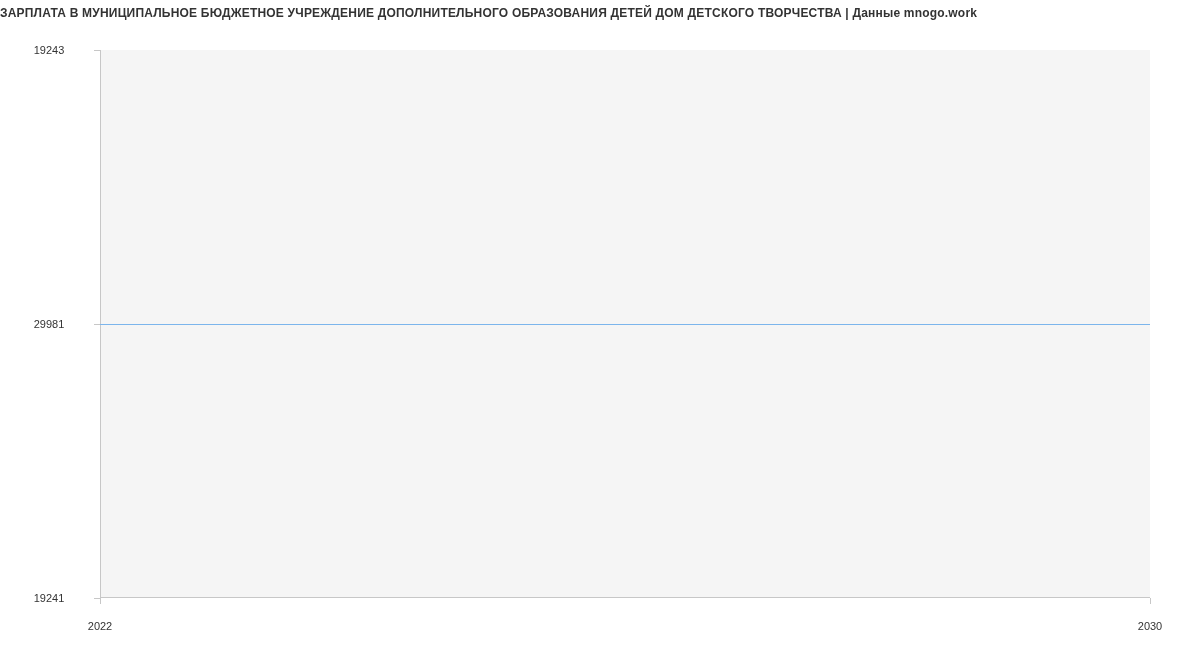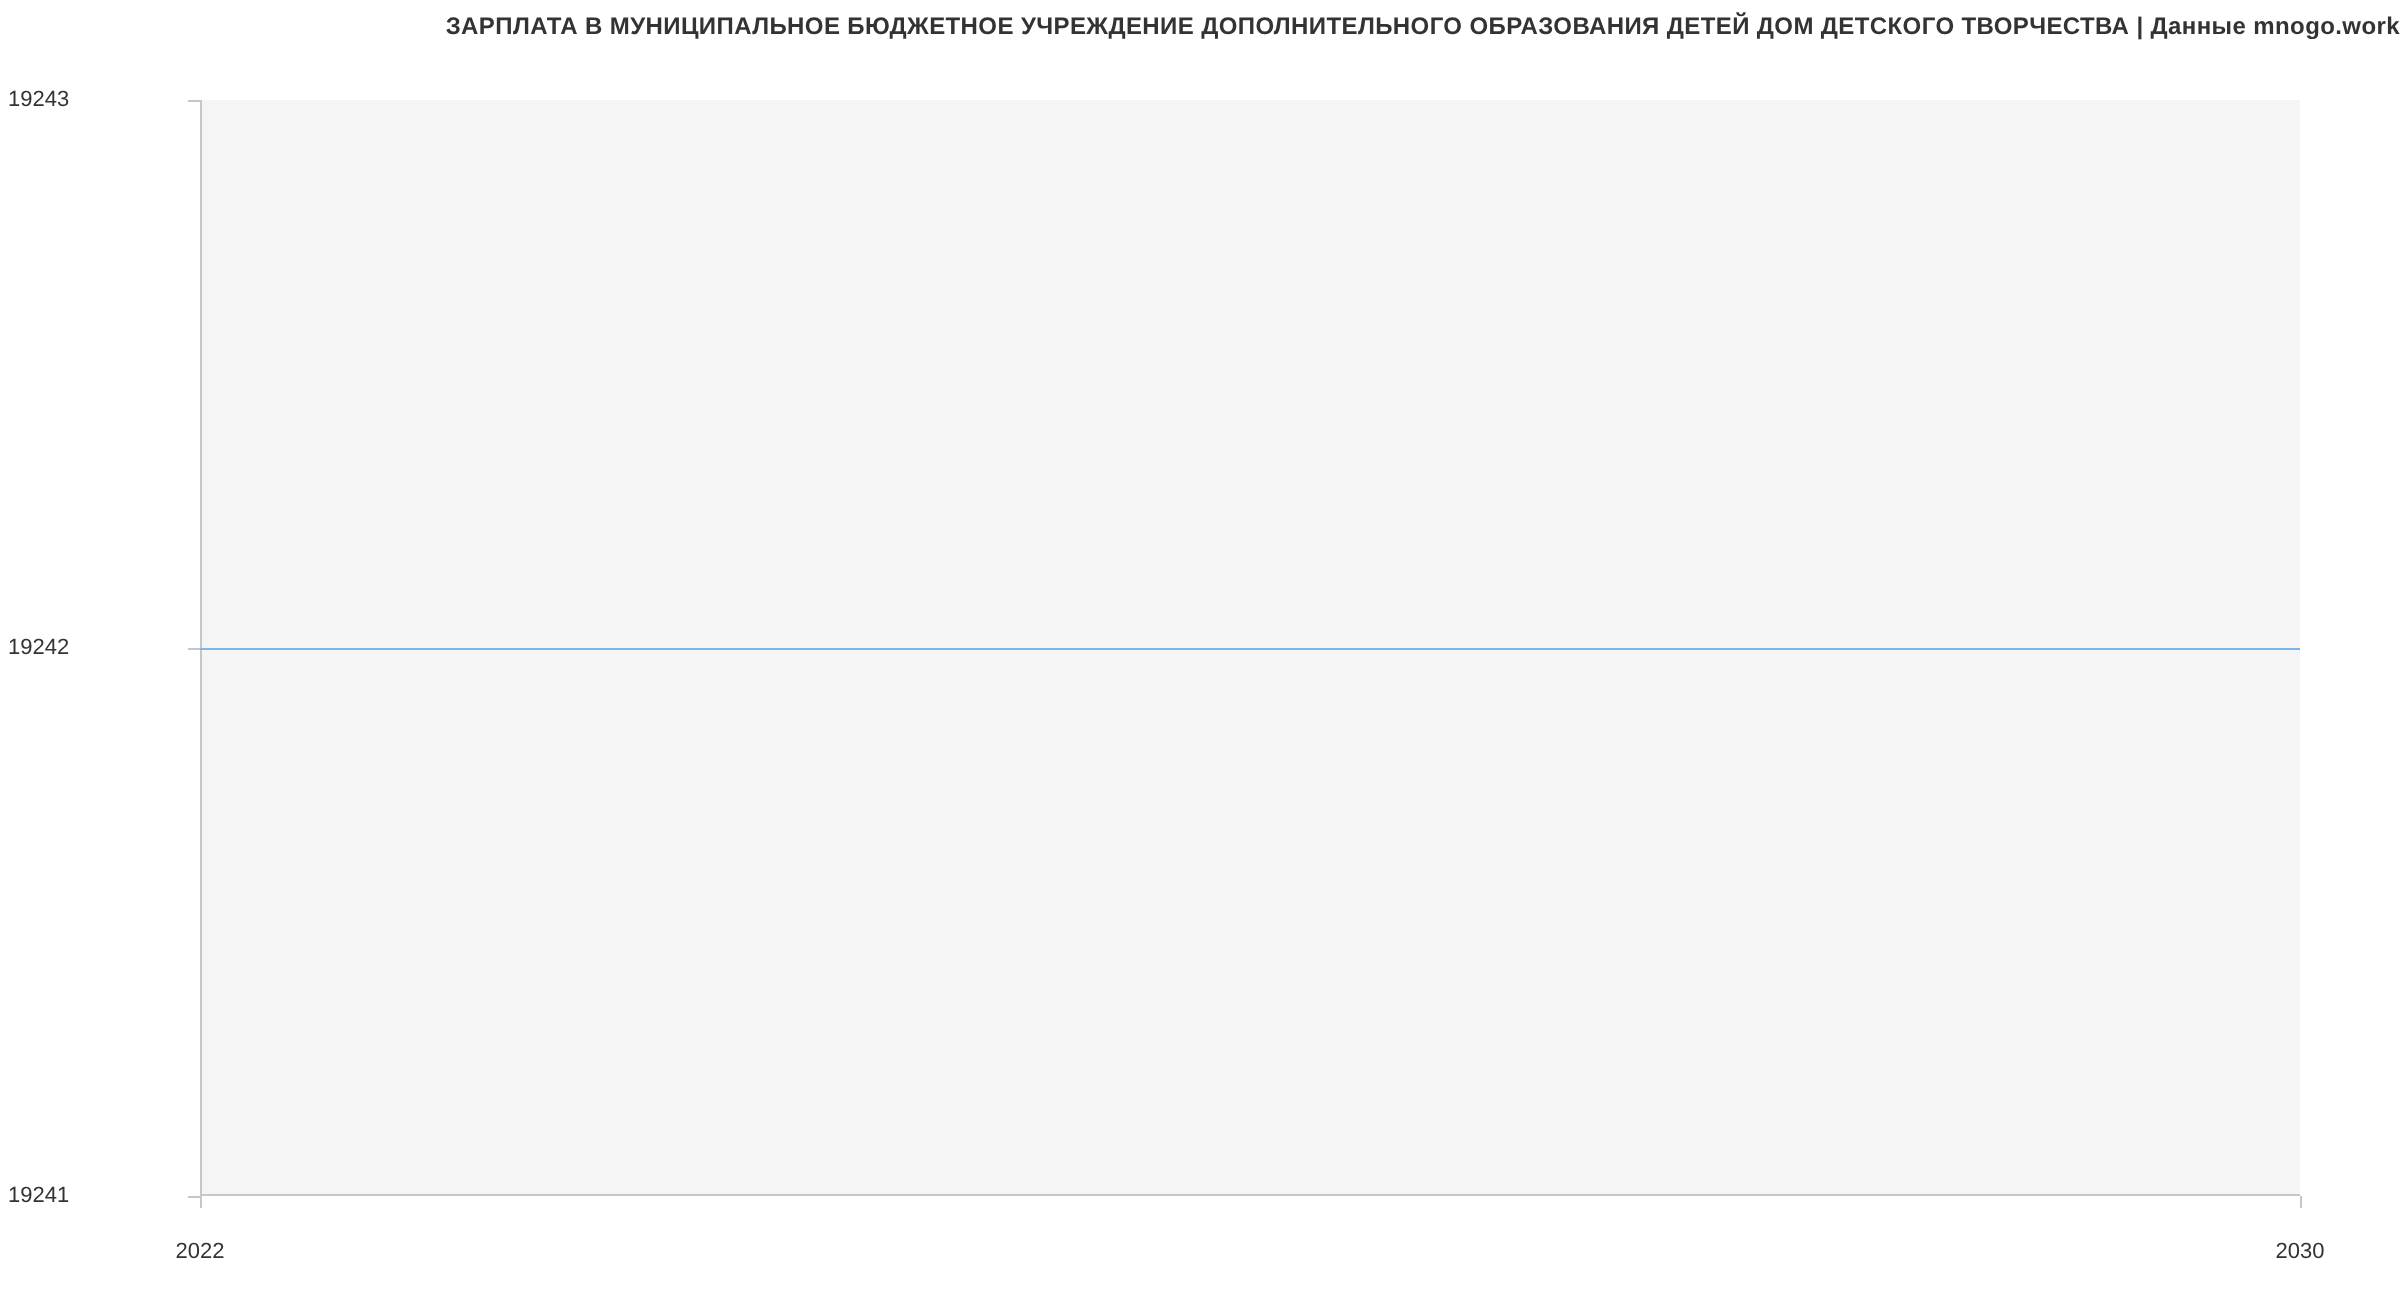--- a/index.html
+++ b/index.html
@@ -14,42 +14,42 @@
   .chart-wrap {
     position: relative;
     width: 1200px;
     height: 650px;
   }
   .title {
     position: absolute;
     left: 0;
     right: 0;
     top: 6px;
-    text-align: right;
+    text-align: left;
     font-size: 12px;
     font-weight: 600;
     color: #333;
     letter-spacing: 0.2px;
   }
   .plot-area {
     position: absolute;
     left: 100px;
     top: 50px;
     width: 1050px;
     height: 548px;
     background: #f5f5f5;
     border-left: 1px solid #c7c7c7;
     border-bottom: 1px solid #c7c7c7;
     box-sizing: border-box;
   }
   .yt {
     position: absolute;
     font-size: 11px;
     color: #333;
-    text-align: left;
+    text-align: center;
     width: 90px;
     left: 4px;
     transform: translateY(-50%);
   }
   .y-tick-mark {
     position: absolute;
     left: 94px;
     width: 6px;
     height: 1px;
     background: #c7c7c7;
@@ -79,21 +79,21 @@
 </head>
 <body>
 
 <div class="chart-wrap">
 
   <div class="title">ЗАРПЛАТА В МУНИЦИПАЛЬНОЕ БЮДЖЕТНОЕ УЧРЕЖДЕНИЕ ДОПОЛНИТЕЛЬНОГО ОБРАЗОВАНИЯ ДЕТЕЙ ДОМ ДЕТСКОГО ТВОРЧЕСТВА | Данные mnogo.work</div>
 
   <div class="yt" style="top:598px;">19241</div>
   <div class="y-tick-mark" style="top:598px;"></div>
 
-  <div class="yt" style="top:324px;">19242</div>
+  <div class="yt" style="top:324px;">29981</div>
   <div class="y-tick-mark" style="top:324px;"></div>
 
   <div class="yt" style="top:50px;">19243</div>
   <div class="y-tick-mark" style="top:50px;"></div>
 
   <div class="xt" style="left:100px;">2022</div>
   <div class="x-tick-mark" style="left:100px;"></div>
 
   <div class="xt" style="left:1150px;">2030</div>
   <div class="x-tick-mark" style="left:1150px;"></div>

